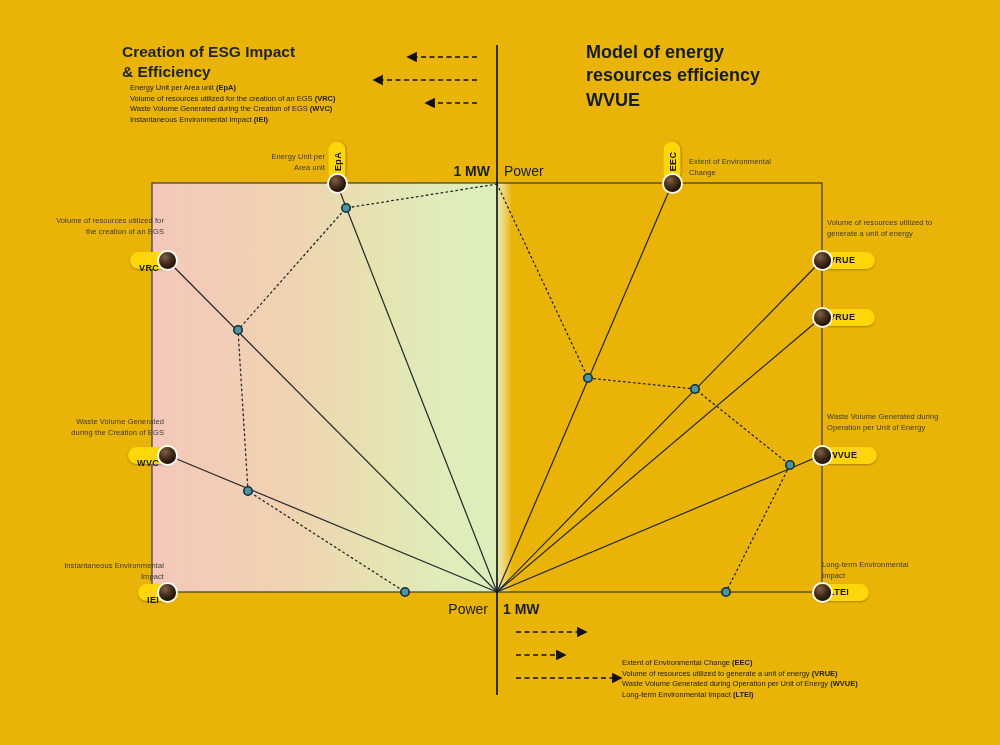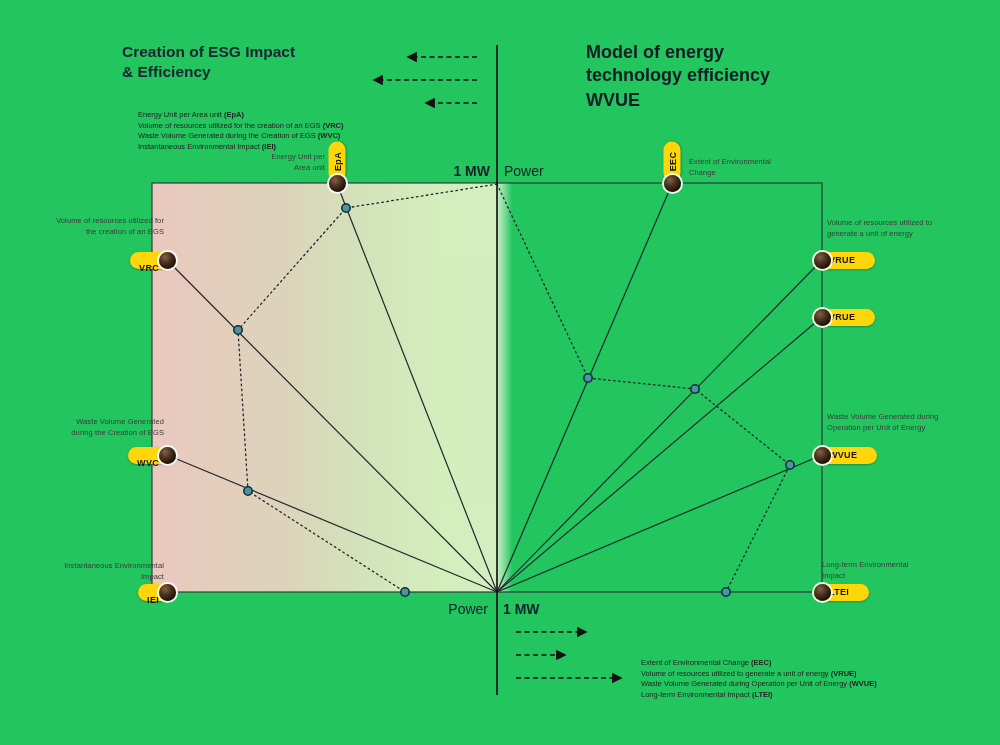--- a/index.html
+++ b/index.html
@@ -1,34 +1,34 @@
 <!DOCTYPE html>
 <html style="--badge: #FFD60A; --dot: #4F93A2;"><head>
 <meta charset="utf-8">
 <style>
   html,body{margin:0;padding:0;background:#fff;}
-  .stage{position:relative;width:1000px;height:745px;background:#22c55e;overflow:hidden;
+  .stage{position:relative;width:1000px;height:745px;background:#eab308;overflow:hidden;
          font-family:"Liberation Sans",sans-serif;color:#1d1d1d;}
   .layer-svg{position:absolute;left:0;top:0;z-index:1;}
 
   
   .hdr-left{position:absolute;left:122px;top:42px;width:175px;font-size:15.5px;font-weight:600;
             line-height:1.32;color:#1b2430;z-index:2;}
   .hdr-right{position:absolute;left:586px;top:41px;width:215px;font-size:18px;font-weight:600;
              line-height:1.28;color:#141c26;z-index:2;}
   .hdr-acronym{font-size:18px;font-weight:800;margin-top:2px;}
   .hdr-bottom{position:absolute;left:641px;top:619px;width:150px;font-size:15.5px;font-weight:600;
               line-height:1.3;color:#1b2430;z-index:2;}
 
   
   .legend{position:absolute;z-index:2;font-size:7.5px;line-height:1;color:#222;}
   .legend .lg-item{margin-bottom:3.2px;white-space:nowrap;}
   .legend b{font-weight:700;}
-  .legend-left{left:138px;top:84px;margin-top:27px;}
-  .legend-bottom{left:641px;top:659px;}
+  .legend-left{left:130px;top:84px;}
+  .legend-bottom{left:622px;top:659px;}
 
   
   .ax{position:absolute;z-index:2;font-size:14px;color:#16202a;}
   .ax.bold{font-weight:700;}
   .ax-top-val{right:510px;top:163px;}
   .ax-top-lab{left:504px;top:163px;}
   .ax-bot-lab{right:512px;top:601px;}
   .ax-bot-val{left:503px;top:601px;}
 
   
@@ -116,21 +116,21 @@
     <g>
       <line class="darrow" x1="516" y1="632" x2="585" y2="632" marker-end="url(#ah)"></line>
       <line class="darrow" x1="516" y1="655" x2="564" y2="655" marker-end="url(#ah)"></line>
       <line class="darrow" x1="516" y1="678" x2="620" y2="678" marker-end="url(#ah)"></line>
     </g>
   </svg>
 
   <div class="hdr-left">Creation of ESG Impact &amp; Efficiency</div>
 
   <div class="hdr-right">
-    <div>Model of energy technology efficiency</div>
+    <div>Model of energy resources efficiency</div>
     <div class="hdr-acronym">WVUE</div>
   </div>
 
 
   <div class="legend legend-left">
     <div class="lg-item"><span>Energy Unit per Area unit</span> <b>(EpA)</b></div>
     <div class="lg-item"><span>Volume of resources utilized for the creation of an EGS</span> <b>(VRC)</b></div>
     <div class="lg-item"><span>Waste Volume Generated during the Creation of EGS</span> <b>(WVC)</b></div>
     <div class="lg-item"><span>Instantaneous Environmental Impact</span> <b>(IEI)</b></div>
   </div>

